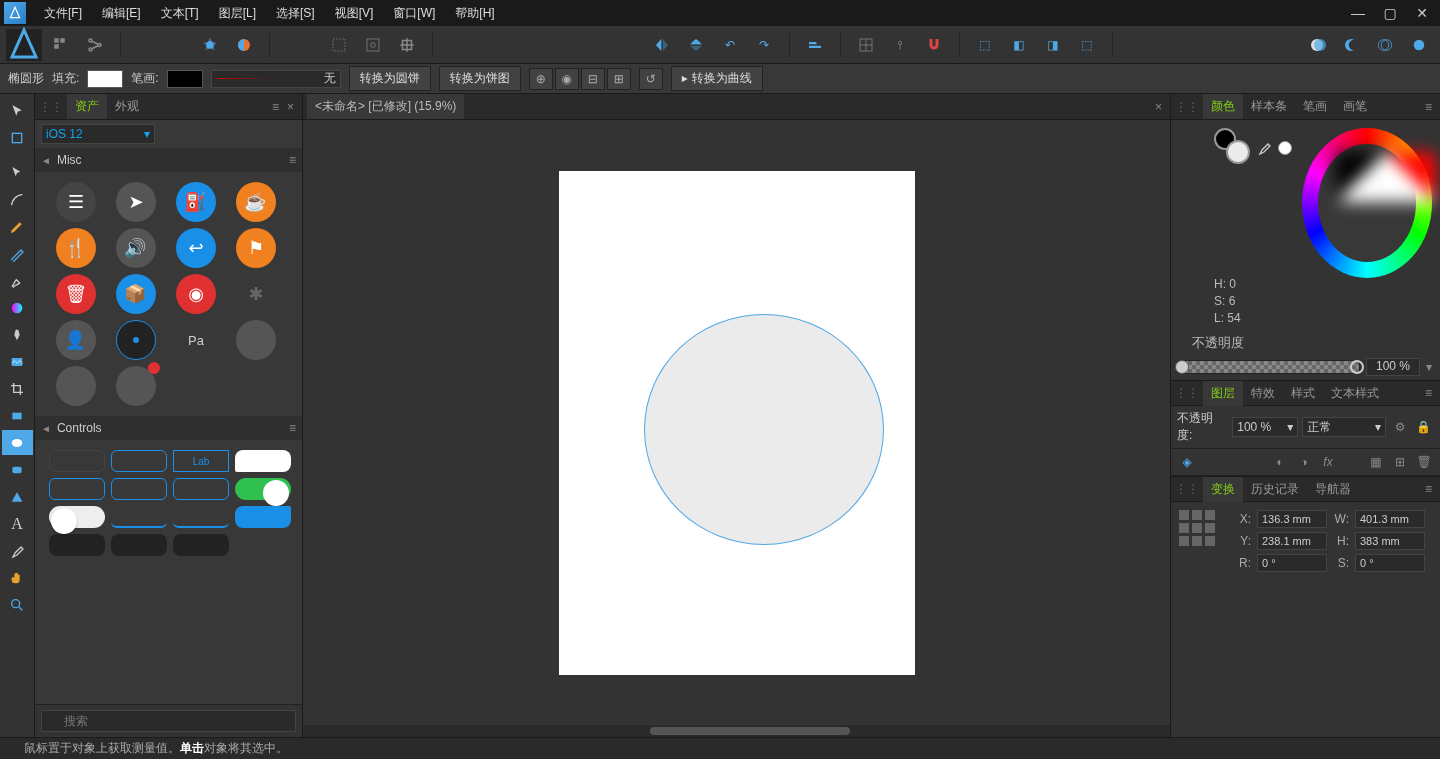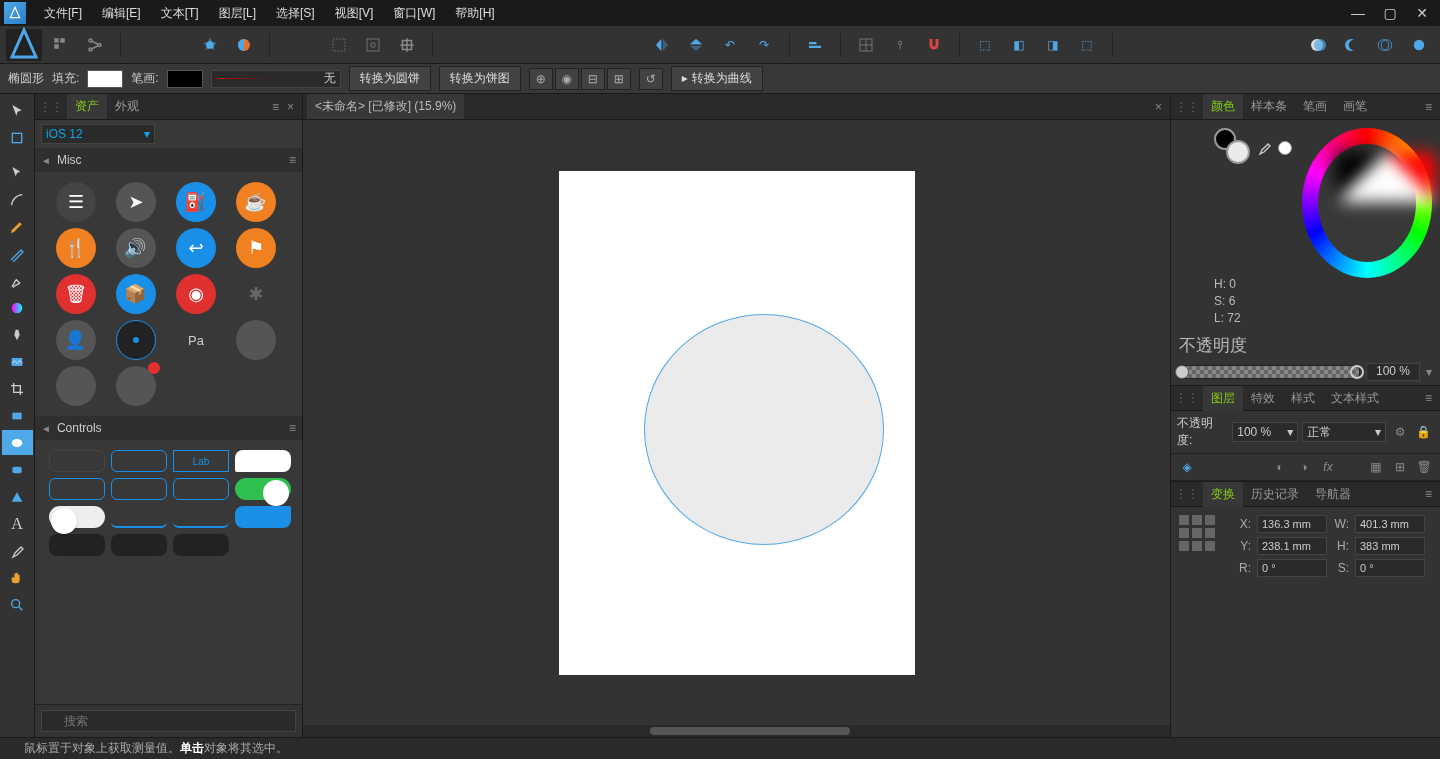--- a/index.html
+++ b/index.html
@@ -86,21 +86,21 @@
 .color-circle-pair { position: relative; width: 36px; height: 36px; }
 .color-circle-pair .c1 { position: absolute; width: 22px; height: 22px; border-radius: 50%; background: #000; border: 2px solid #999; left: 0; top: 0; }
 .color-circle-pair .c2 { position: absolute; width: 24px; height: 24px; border-radius: 50%; background: #ebebeb; border: 2px solid #999; right: 0; bottom: 0; }
 .eyedrop-icon { width: 16px; height: 16px; margin-top: 4px; }
 .color-second-circle { width: 14px; height: 14px; border-radius: 50%; background: #fff; border: 1px solid #999; margin-top: 4px; }
 .color-wheel { width: 150px; height: 150px; border-radius: 50%; background: conic-gradient(red, yellow, lime, cyan, blue, magenta, red); position: relative; margin-left: auto; }
 .color-wheel::after { content: ""; position: absolute; inset: 16px; border-radius: 50%; background: #383838; }
 .color-triangle { position: absolute; left: 34px; top: 24px; width: 0; height: 0; border-left: 50px solid #000; border-bottom: 50px solid #fff; border-right: 50px solid #f00; filter: blur(8px); border-radius: 10%; z-index: 1; }
 .hsl-readout { font-size: 11px; color: #bbb; line-height: 1.4; }
 .opacity-row { display: flex; align-items: center; gap: 6px; padding: 4px 8px; }
-.opacity-label { color: #bbb; font-size: 17px; }
+.opacity-label { color: #bbb; font-size: 13px; margin-left: 13px; }
 .opacity-slider { flex: 1; height: 14px; background: repeating-conic-gradient(#888 0 25%, #666 0 50%) 0 0/8px 8px; border: 1px solid #222; position: relative; }
 .opacity-slider .dot { position: absolute; left: -5px; top: -1px; width: 14px; height: 14px; border-radius: 50%; background: #ccc; border: 1px solid #555; }
 .opacity-slider .dot2 { position: absolute; right: -5px; top: -1px; width: 14px; height: 14px; border-radius: 50%; border: 2px solid #ccc; }
 .opacity-val { width: 54px; height: 18px; background: #2a2a2a; border: 1px solid #444; text-align: center; }
 
 
 .layer-controls { display: flex; align-items: center; gap: 4px; padding: 4px 6px; background: #333; }
 .small-input { height: 20px; background: #2a2a2a; border: 1px solid #444; color: #ccc; padding: 0 4px; display: flex; align-items: center; justify-content: space-between; }
 .layer-list { flex: 1; background: #333; }
 .layer-row { height: 32px; background: #4a7fc8; display: flex; align-items: center; padding: 0 6px; gap: 8px; color: #fff; }
@@ -514,21 +514,21 @@
           </div>
           <svg class="eyedrop-icon" viewBox="0 0 24 24" fill="none" stroke="#ccc" stroke-width="2">
               <path d="M18 6l-9 9-3 6 6-3 9-9z"></path>
             </svg>
           <div class="color-second-circle"></div>
         </div>
         <div style="height:100px;"></div>
         <div class="hsl-readout">
           <div>H: 0</div>
           <div>S: 6</div>
-          <div>L: 72</div>
+          <div>L: 54</div>
         </div>
       </div>
       <div class="color-wheel">
         <div class="color-triangle"></div>
       </div>
     </div>
     <div style="padding:0 8px 2px;">
       <div class="opacity-label">不透明度</div>
     </div>
     <div class="opacity-row">

